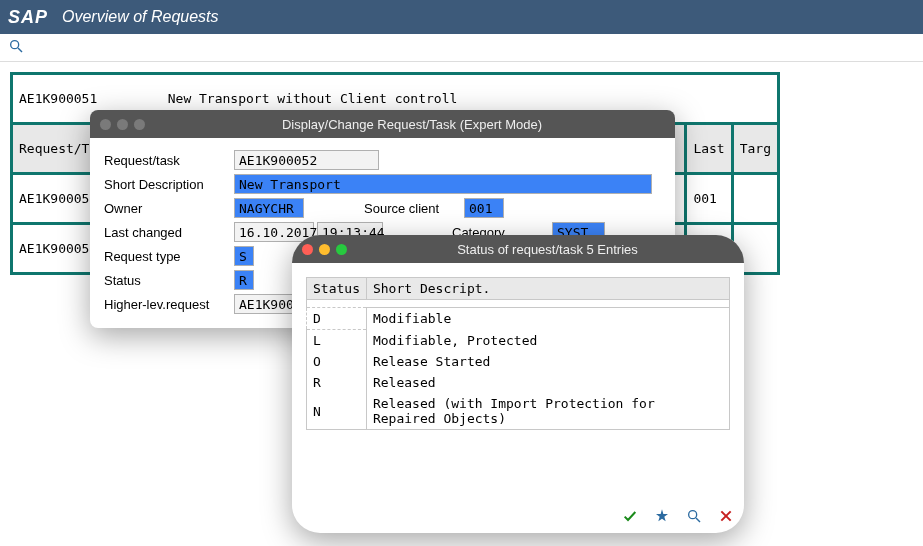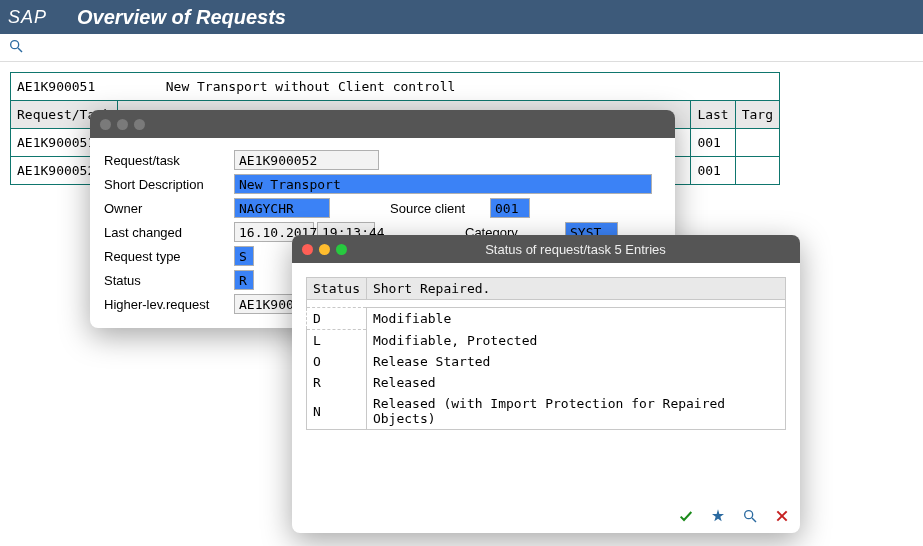--- a/index.html
+++ b/index.html
@@ -14,48 +14,48 @@
   }
   .header-bar {
     background: #3d5a7a;
     color: #fff;
     height: 34px;
     display: flex;
     align-items: center;
     padding: 0 8px;
   }
   .sap-logo {
-    font-weight: normal;
+    font-weight: bold;
     font-style: italic;
     font-size: 18px;
     color: #fff;
-    margin-right: 30px;
+    margin-right: 14px;
     letter-spacing: 1px;
   }
   .header-title {
-    font-size: 20px;
+    font-size: 16px;
     font-style: italic;
-    font-weight: bold;
+    font-weight: normal;
   }
   .toolbar {
     height: 28px;
     display: flex;
     align-items: center;
     padding: 0 8px;
     border-bottom: 1px solid #ddd;
   }
   .toolbar svg { width: 16px; height: 16px; }
   .main-area { padding: 10px; }
   .overview-table {
     border-collapse: collapse;
     width: 770px;
   }
   .overview-table th, .overview-table td {
-    border: 1px solid #0f766e;
-    padding: 6px 6px;
+    border: 3px solid #0f766e;
+    padding: 16px 6px;
     text-align: left;
     font-family: "Lucida Console", Monaco, monospace;
     font-size: 13px;
     margin-left: 6px;
   }
   .overview-table th {
     background: #e8e8e8;
     font-weight: normal;
   }
   .top-info-row td {
@@ -98,21 +98,21 @@
     font-size: 13px;
     background: #3b82f6;
     height: 20px;
     line-height: 16px;
   }
   .input.ro { background: #f3f3f3; }
 
   
   #dialog-edit { top: 110px; left: 90px; width: 585px; height: 218px; }
   
-  #dialog-status { top: 235px; left: 292px; width: 508px; height: 298px; }
+  #dialog-status { top: 235px; left: 292px; width: 452px; height: 298px; border-radius: 28px; }
 
   .status-table {
     border-collapse: collapse;
     width: 100%;
     font-family: "Lucida Console", Monaco, monospace;
     font-size: 13px;
   }
   .status-table th, .status-table td {
     border: 1px solid #c8c8c8;
     padding: 3px 6px;
@@ -181,42 +181,43 @@
     </table>
 </div>
 
 <div class="dialog" id="dialog-edit">
   <div class="dialog-titlebar">
     <div class="traffic-lights">
       <div class="dot grey"></div>
       <div class="dot grey"></div>
       <div class="dot grey"></div>
     </div>
+    <div class="dialog-title">Display/Change Request/Task (Expert Mode)</div>
   </div>
   <div class="dialog-body">
     <div class="form-row">
       <div class="form-label">Request/task</div>
       <div class="input ro" style="width:145px">AE1K900052</div>
     </div>
     <div class="form-row">
       <div class="form-label">Short Description</div>
       <div class="input" style="width:418px">New Transport</div>
     </div>
     <div class="form-row">
       <div class="form-label">Owner</div>
-      <div class="input" style="width:96px">NAGYCHR</div>
+      <div class="input" style="width:70px">NAGYCHR</div>
       <div class="form-label2">Source client</div>
       <div class="input" style="width:40px">001</div>
     </div>
     <div class="form-row">
       <div class="form-label">Last changed</div>
       <div class="input ro" style="width:80px">16.10.2017</div>
       <div style="width:3px"></div>
-      <div class="input ro" style="width:58px">19:13:44</div>
-      <div class="form-label2" style="margin-left:90px">Category</div>
+      <div class="input ro" style="width:66px">19:13:44</div>
+      <div class="form-label2" style="margin-left:69px">Category</div>
       <div class="input" style="width:53px">SYST</div>
     </div>
     <div class="form-row">
       <div class="form-label">Request type</div>
       <div class="input" style="width:20px">S</div>
     </div>
     <div class="form-row">
       <div class="form-label">Status</div>
       <div class="input" style="width:20px">R</div>
     </div>
@@ -234,21 +235,21 @@
       <div class="dot yellow"></div>
       <div class="dot green"></div>
     </div>
     <div class="dialog-title">Status of request/task 5 Entries</div>
   </div>
   <div class="dialog-body" style="padding:14px 14px 40px 14px">
     <table class="status-table">
       <tbody>
           <tr>
         <th class="code-col">Status</th>
-        <th>Short Repaired.</th>
+        <th>Short Descript.</th>
       </tr>
       <tr>
             <td colspan="2" style="height:8px;border-left:1px solid #c8c8c8;border-right:1px solid #c8c8c8;border-top:none;border-bottom:none"></td>
           </tr>
       <tr>
         <td class="code-col dashed-cell">D</td>
         <td style="border-bottom:none">Modifiable</td>
       </tr>
       <tr>
         <td class="code-col" style="border-top:none;border-bottom:none">L</td>

